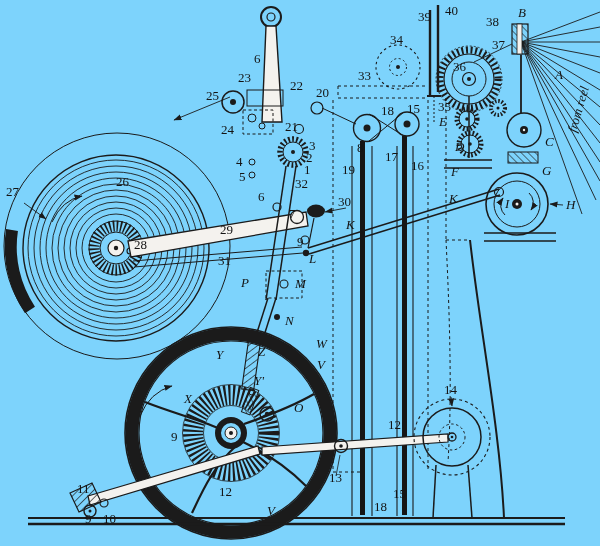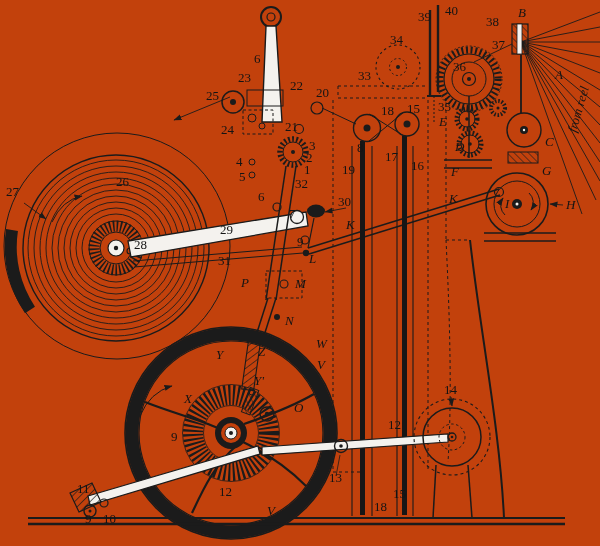--- a/index.html
+++ b/index.html
@@ -1,16 +1,16 @@
 <!DOCTYPE html>
 <html><head>
 <meta charset="utf-8">
 <style>
   html,body{margin:0;padding:0;background:#ddd;}
-  .stage{width:600px;height:546px;background:#c2410c;position:relative;overflow:hidden;
+  .stage{width:600px;height:546px;background:#7dd3fc;position:relative;overflow:hidden;
          font-family:"Liberation Serif","DejaVu Serif",serif;}
   svg{display:block}
   .ink{stroke:#1b1b1b;fill:none}
   .lbl{font-family:"Liberation Serif","DejaVu Serif",serif;font-size:13px;fill:#141414}
   .lbl.it{font-style:italic}
 </style>
 </head>
 <body>
 
 <div class="stage">

